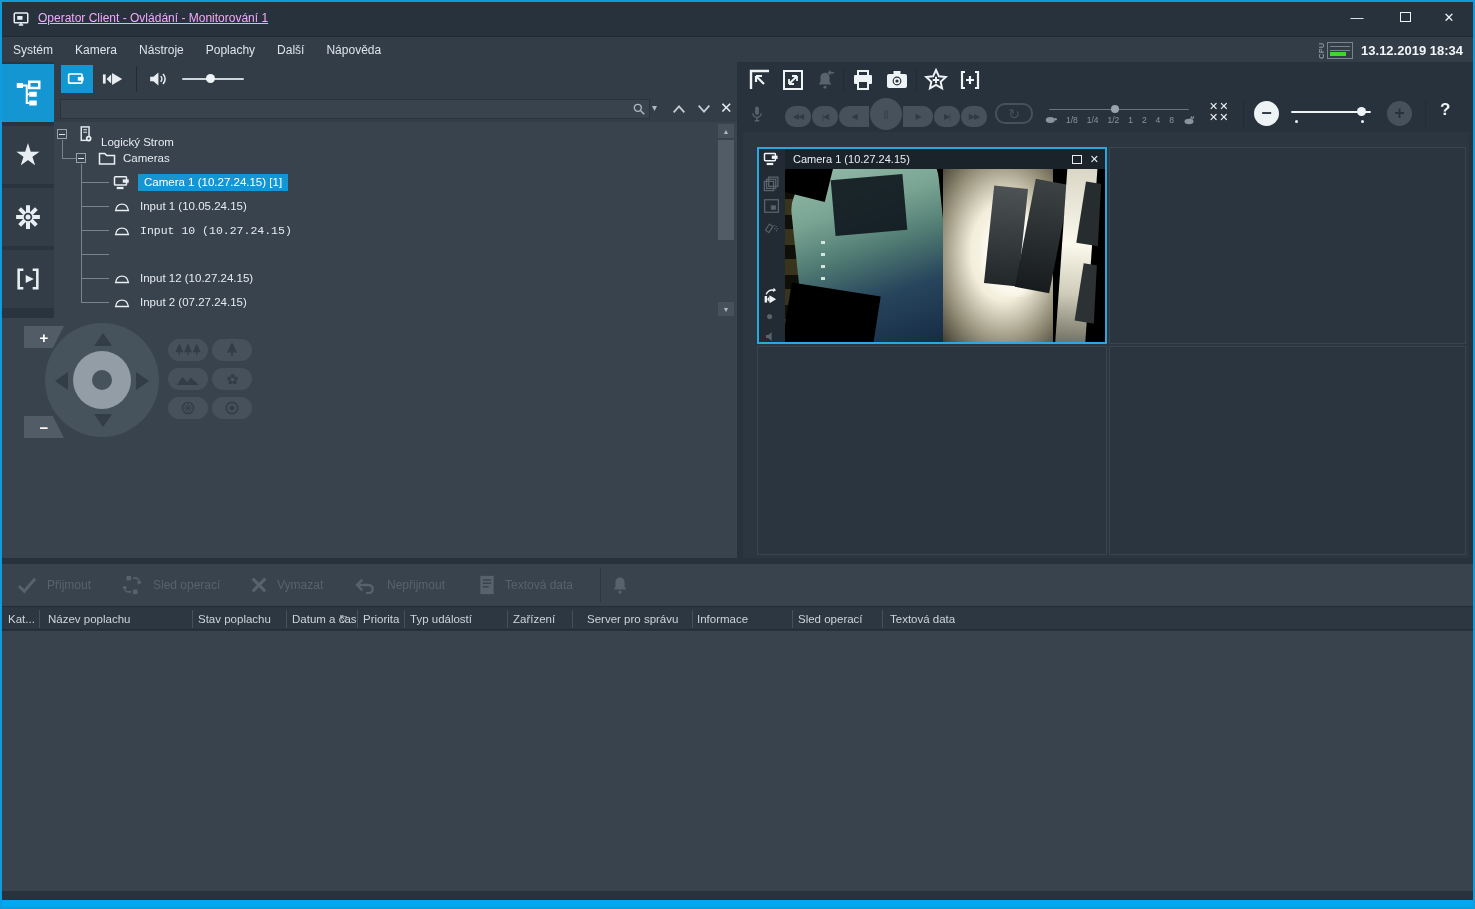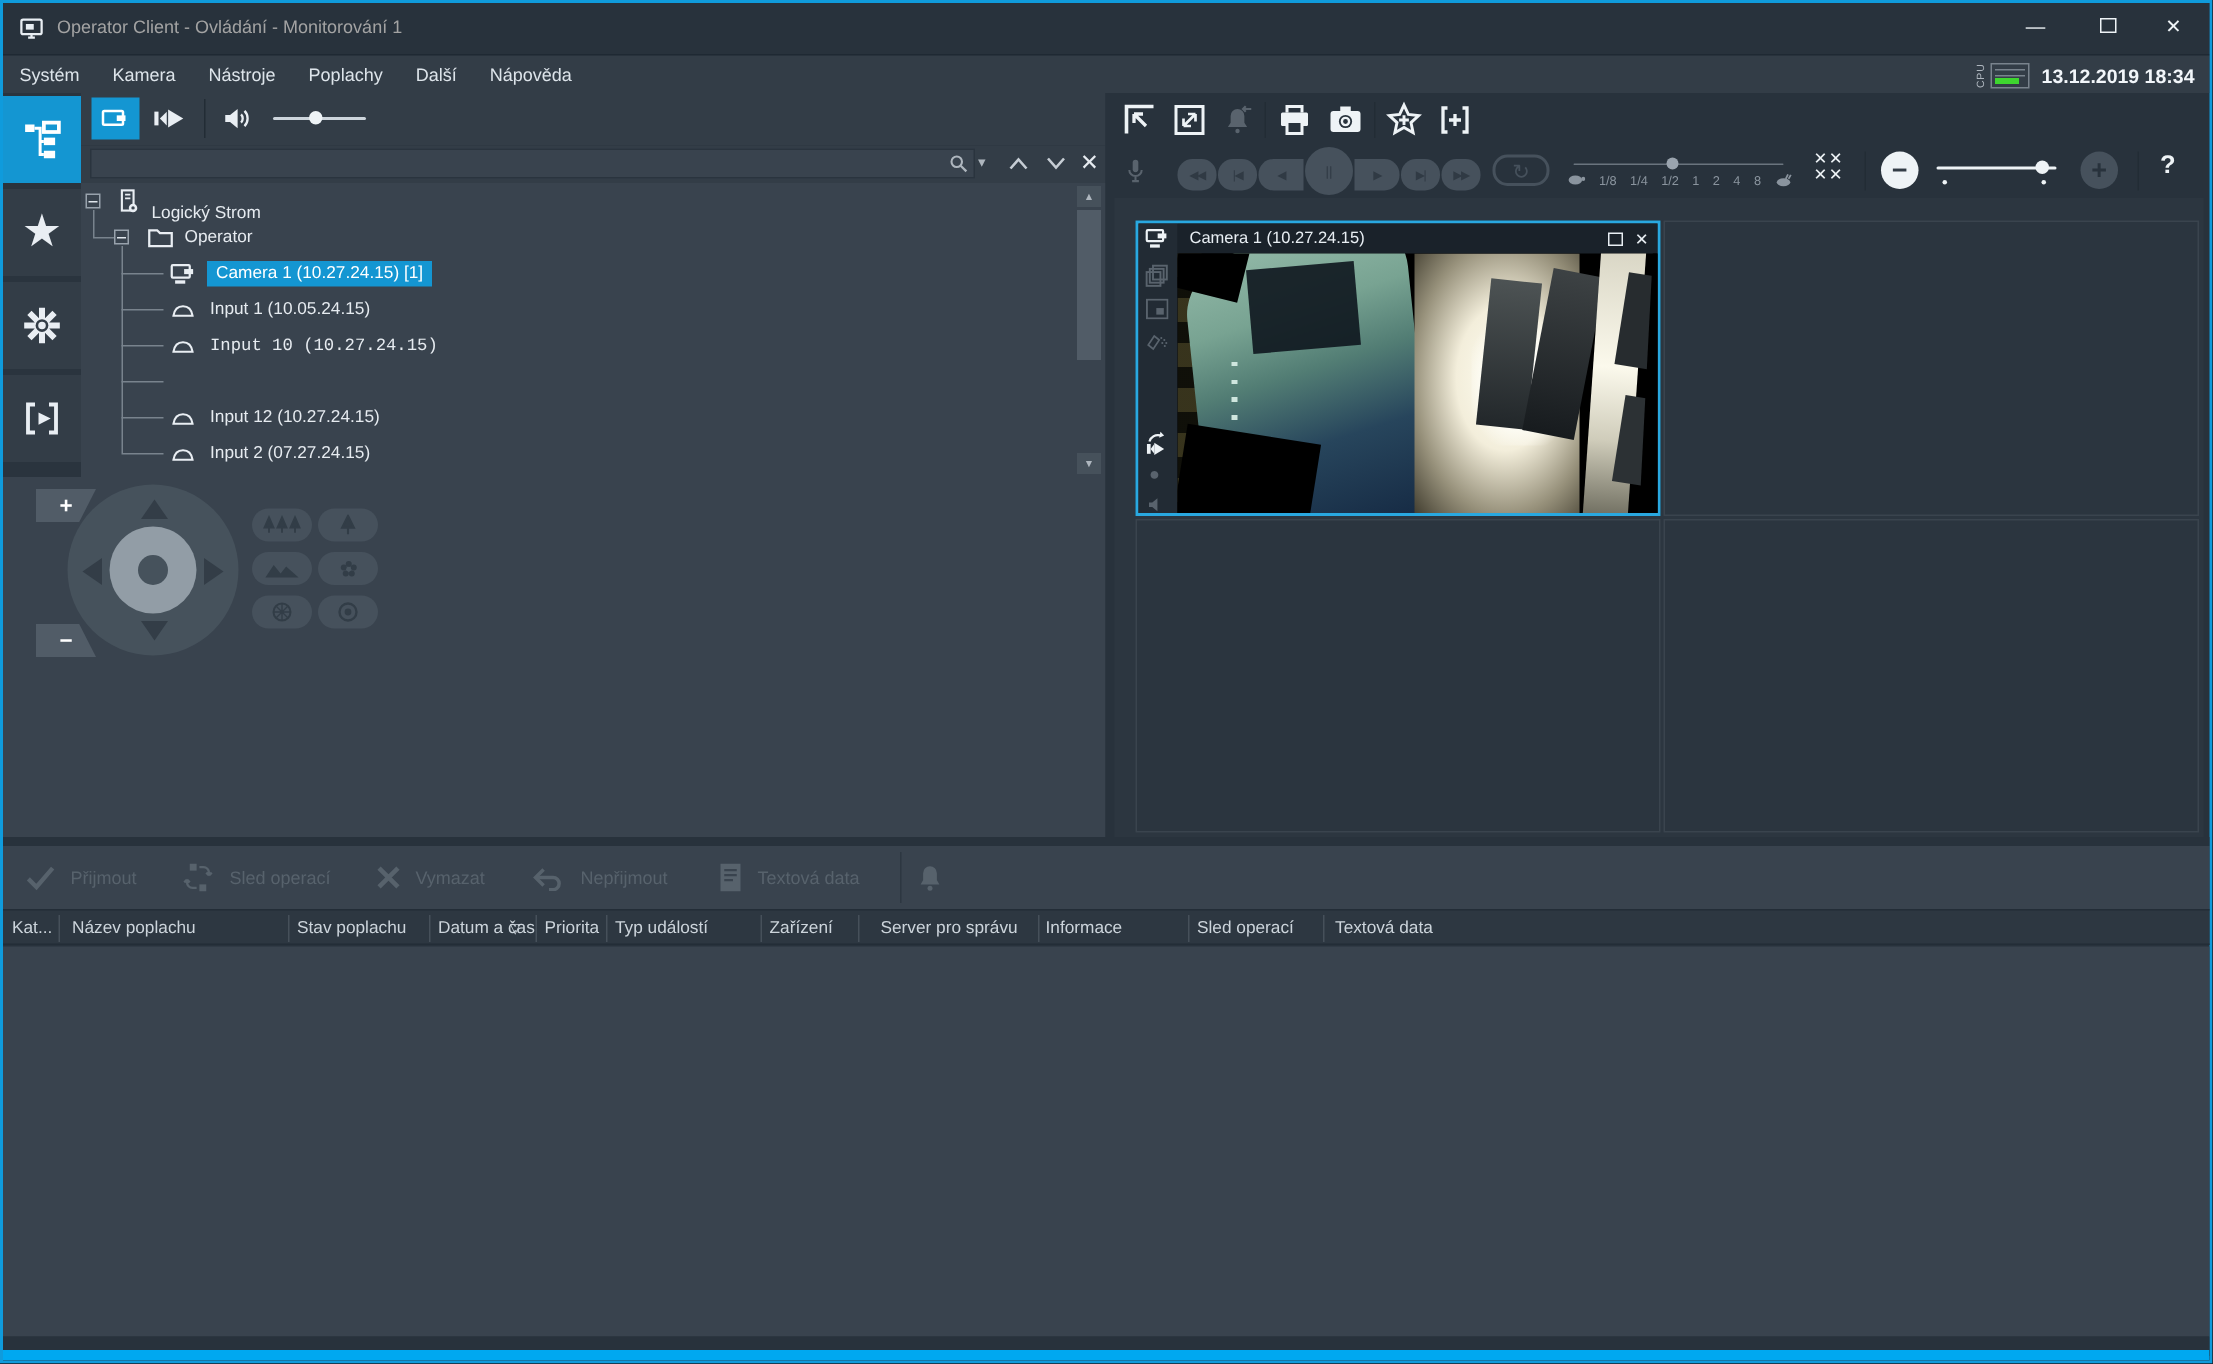--- a/index.html
+++ b/index.html
@@ -63,21 +63,21 @@
 <div id="window">
 
   <div class="abs" id="titlebar">
     <span class="abs ic" style="left:10px;top:8px;color:#e8eef3;">
       <svg width="18" height="18" viewBox="0 0 24 24">
           <rect x="3" y="4" width="18" height="13" rx="1.5" fill="none" stroke="currentColor" stroke-width="2"></rect>
           <path d="M9 20h6M12 17v3" stroke="currentColor" stroke-width="2"></path>
           <rect x="7" y="8" width="7" height="5" fill="currentColor"></rect>
         </svg>
     </span>
-    <span class="abs" style="left:36px;top:9px;font-size:12px;color:#a3a3a3;">Operator Client - Ovládání - Monitorování 1</span>
+    <span class="abs" style="left:36px;top:9px;font-size:12px;color:#f0abfc;text-decoration:underline;">Operator Client - Ovládání - Monitorování 1</span>
     <span class="winbtn" style="right:96px;">—</span>
     <span class="winbtn" style="right:48px;">
         <span style="width:11px;height:10px;border:1.5px solid #eef3f6;display:block;"></span>
       </span>
     <span class="winbtn" style="right:4px;">✕</span>
   </div>
 
   <div class="abs row" id="menubar">
     <span class="menu-item">Systém</span>
     <span class="menu-item">Kamera</span>
@@ -208,21 +208,21 @@
       <span style="margin-left:7px;margin-top:16px;">Logický Strom</span>
     </div>
 
     <div class="trow" style="top:24px;">
       <span style="margin-left:22px;" class="expander"></span>
       <span class="ic" style="margin-left:12px;color:#e9eef3;">
         <svg width="18" height="16" viewBox="0 0 24 20">
             <path d="M2 4h7l2.5 2.5H22V18H2z" fill="none" stroke="currentColor" stroke-width="2"></path>
           </svg>
       </span>
-      <span style="margin-left:7px;">Operator</span>
+      <span style="margin-left:7px;">Cameras</span>
     </div>
 
     <div class="trow" style="top:48px;">
       <span class="ic" style="margin-left:58px;color:#e9eef3;">
         <svg width="20" height="18" viewBox="0 0 24 24">
             <rect x="2" y="5" width="16" height="11" rx="1" fill="none" stroke="currentColor" stroke-width="2"></rect>
             <rect x="13" y="8.5" width="8" height="4.5" fill="currentColor"></rect>
             <rect x="5" y="18.5" width="9" height="3" fill="currentColor"></rect>
           </svg>
       </span>

